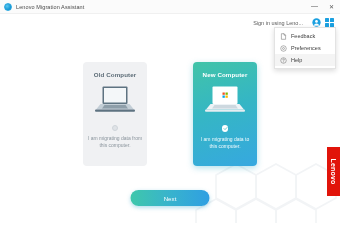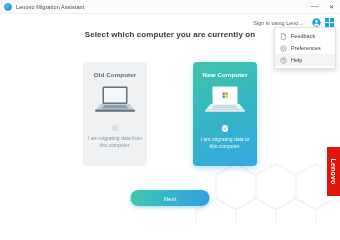--- a/index.html
+++ b/index.html
@@ -250,21 +250,20 @@
         <circle cx="8" cy="8" r="6.3" fill="none" stroke="#6d6d6d" stroke-width="1.2"></circle>
         <path d="M6.3 6.2a1.8 1.8 0 1 1 2.4 1.7c-.5.25-.7.6-.7 1.2" fill="none" stroke="#6d6d6d" stroke-width="1.2" stroke-linecap="round"></path>
         <circle cx="8" cy="11.4" r=".85" fill="#6d6d6d"></circle>
       </svg>
       <span>Help</span>
     </div>
   </div>
 
   <div id="main">
 
-    <div id="heading">Select which computer you are currently on</div>
 
     <div id="cards">
 
       <div class="card card-old">
         <div class="card-title">Old Computer</div>
         <div class="card-art">
           <svg width="42" height="30" viewBox="0 0 84 60" aria-hidden="true">
             <rect x="17" y="3" width="50" height="35" rx="2" fill="#5e7381"></rect>
             <rect x="20" y="6" width="44" height="29" fill="#f4f7f9"></rect>
             <path d="M13 38h58l9 11H4z" fill="#c3ced6"></path>

